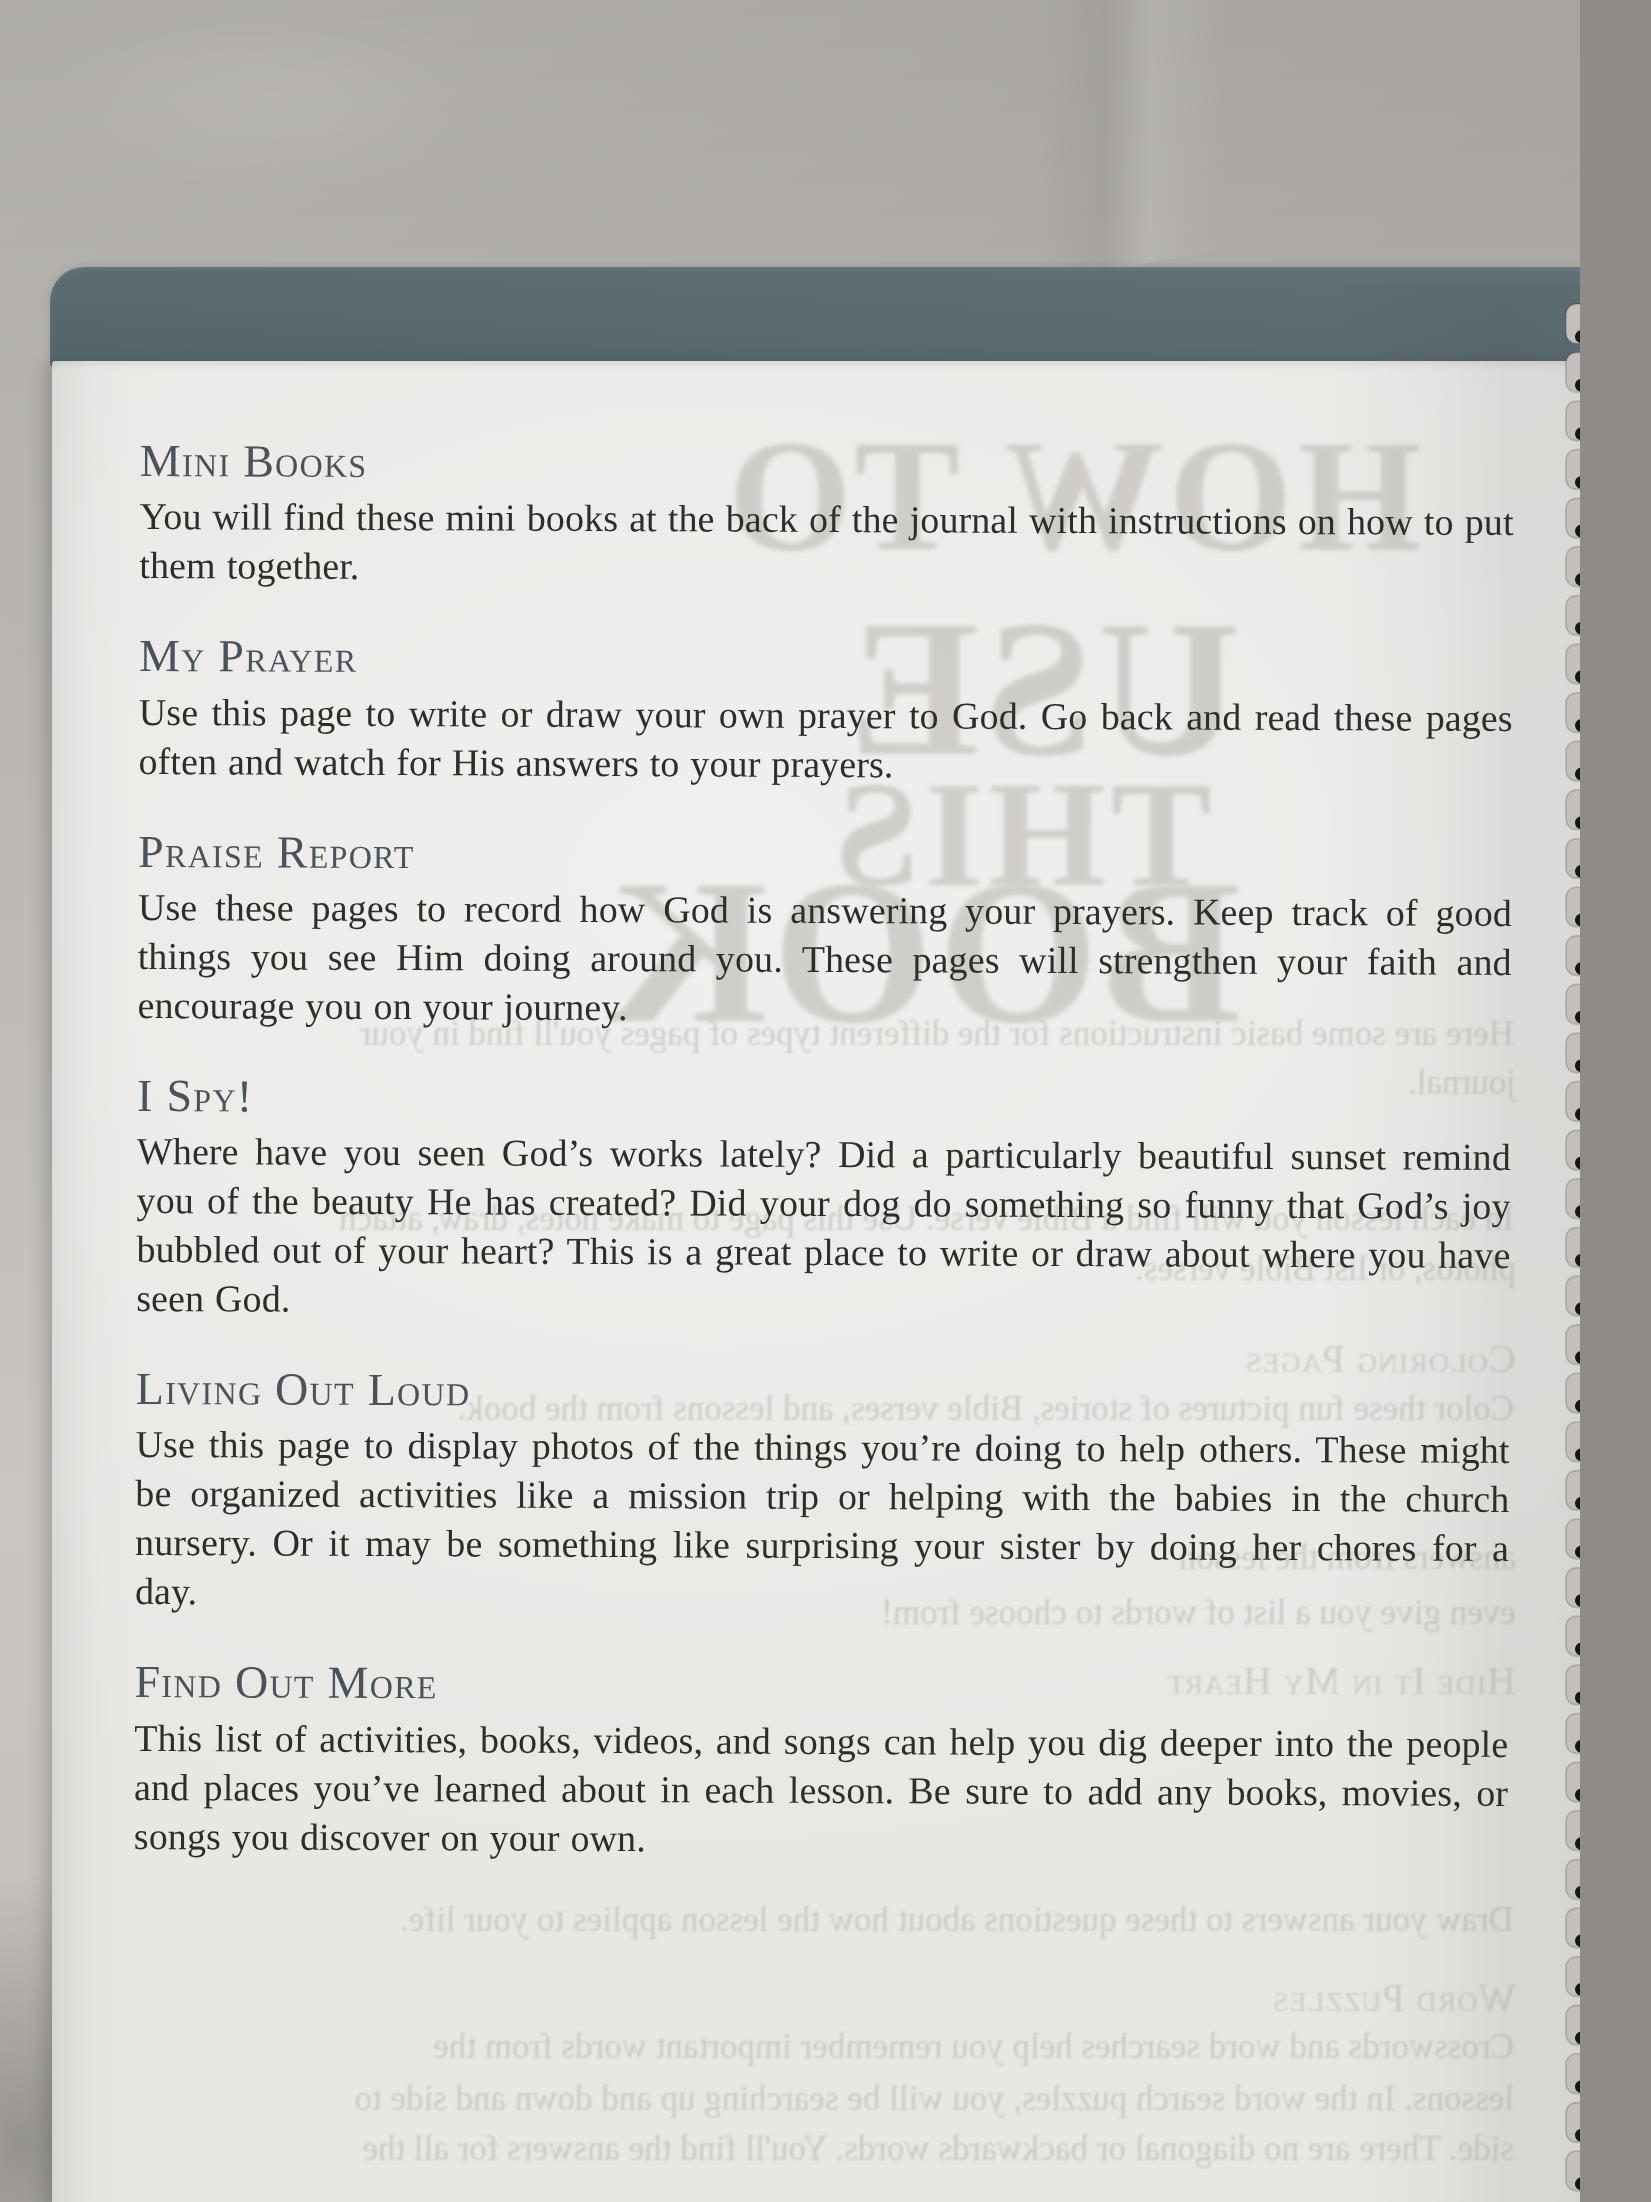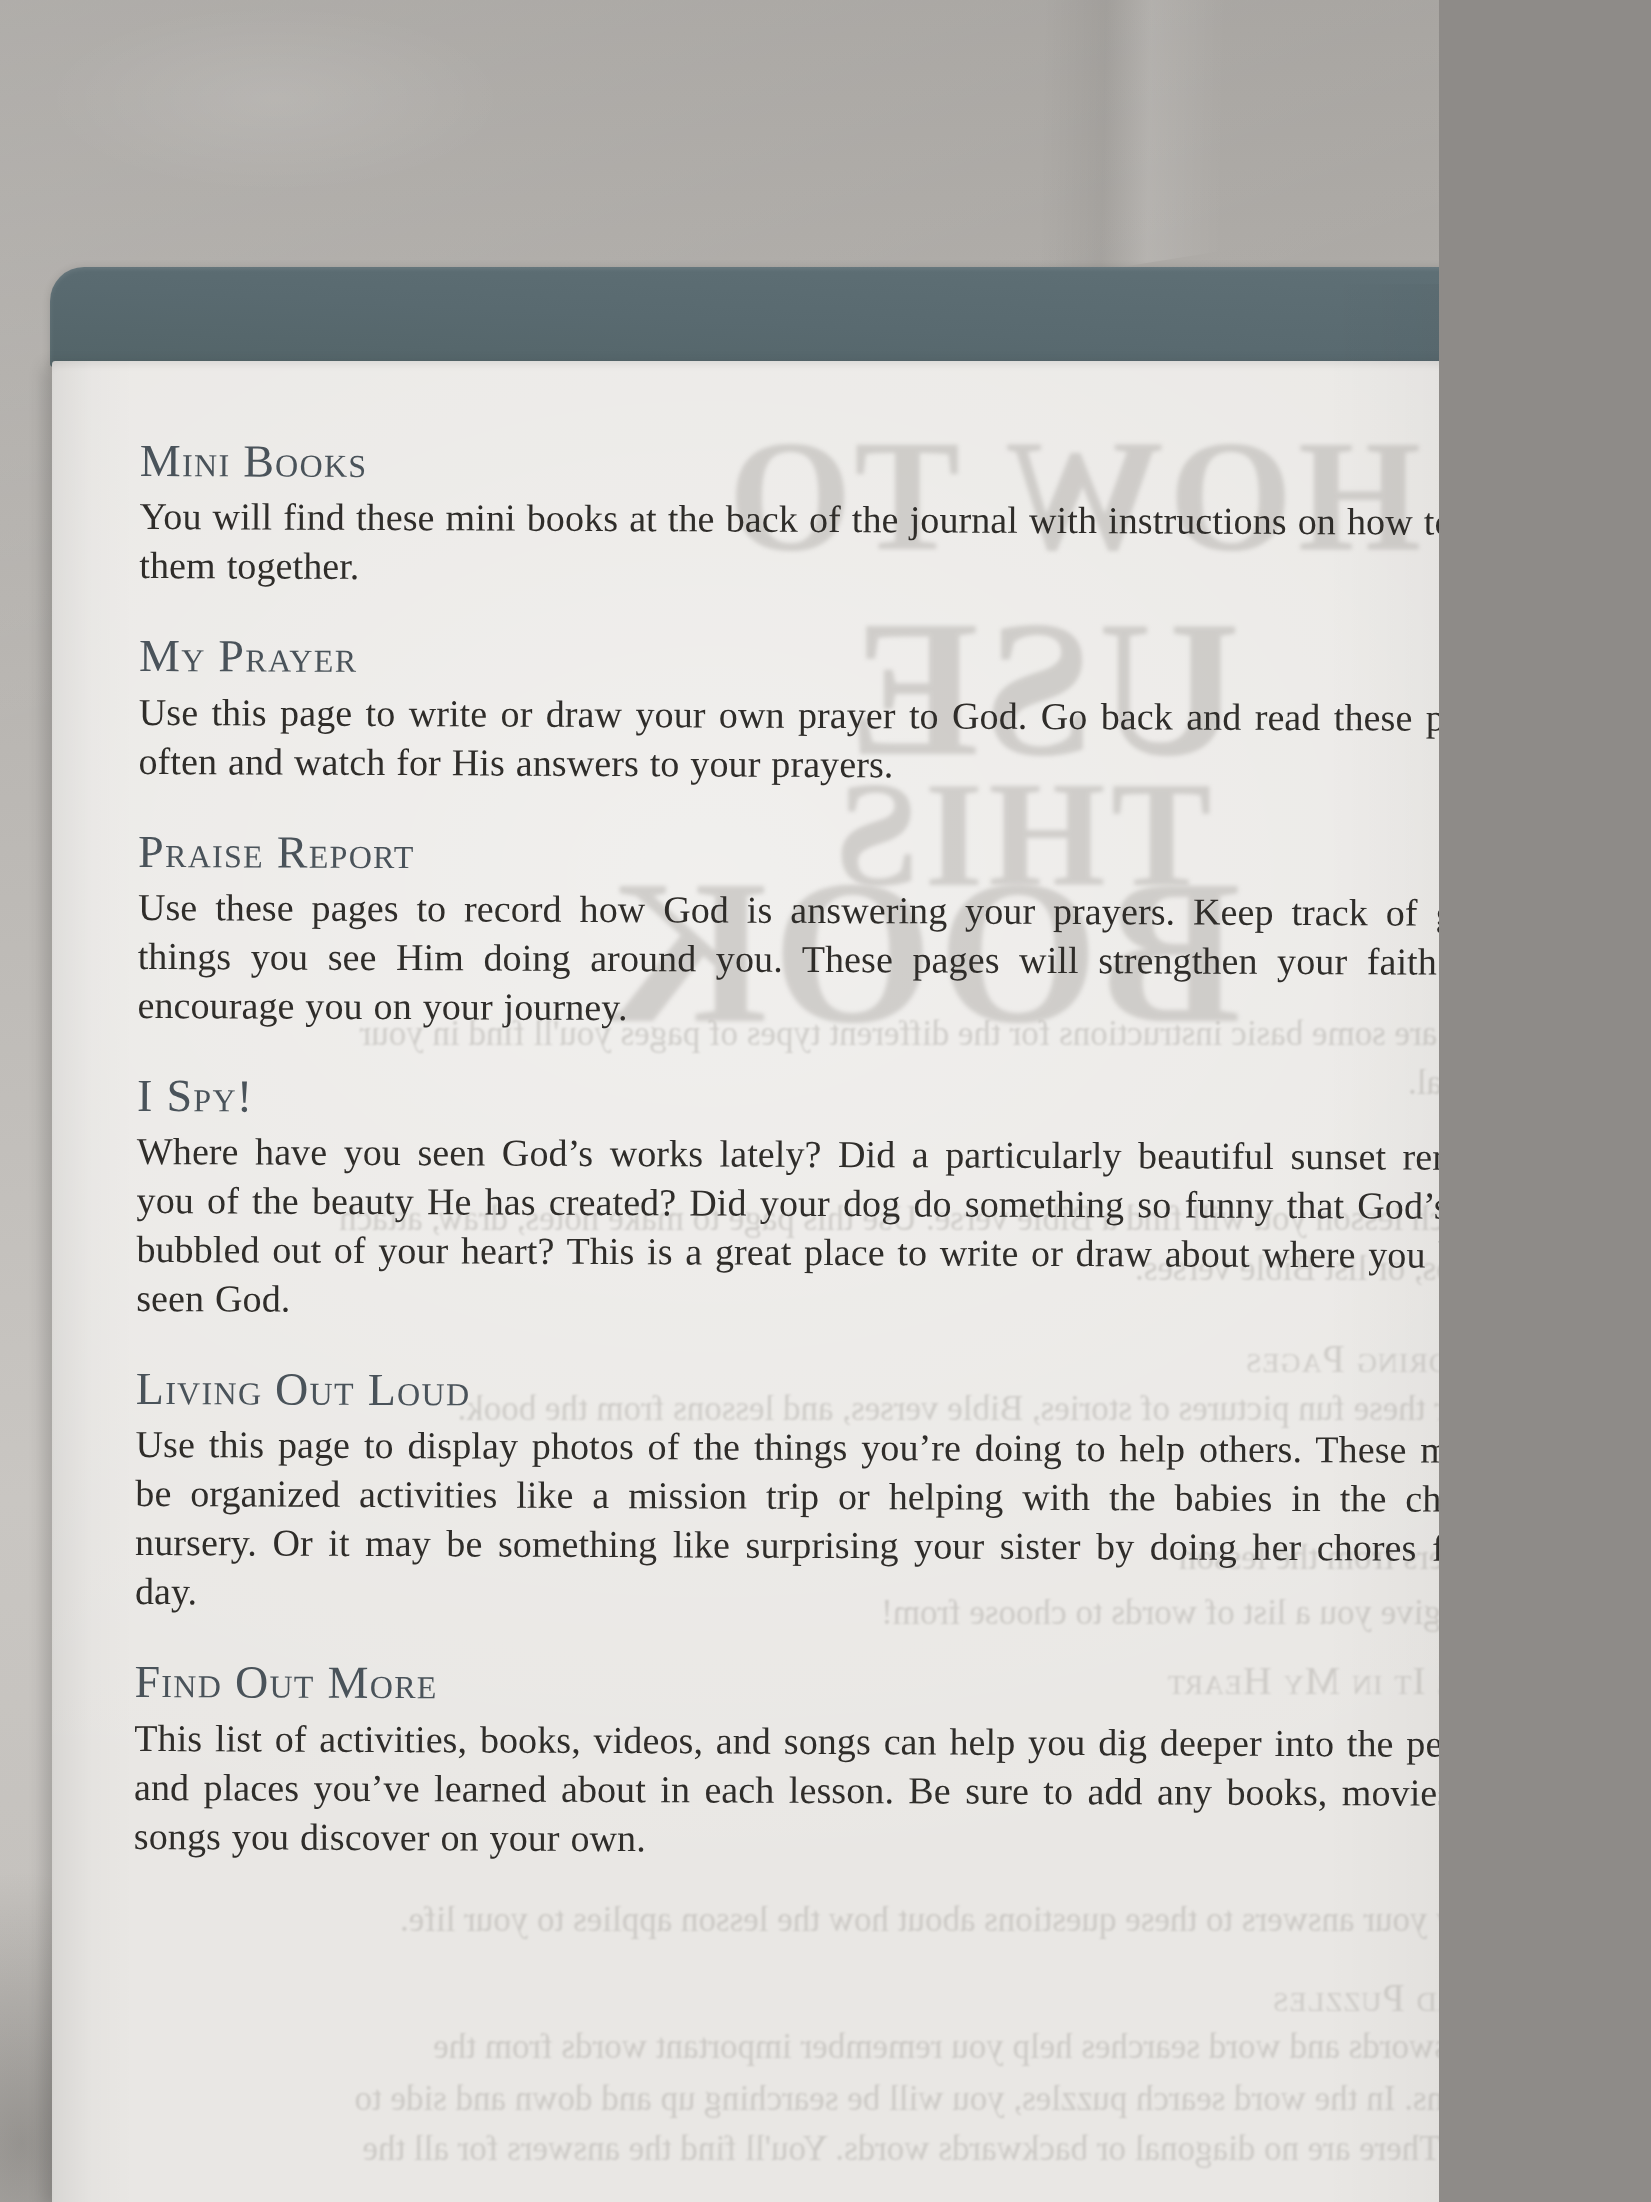--- a/index.html
+++ b/index.html
@@ -1,17 +1,17 @@
 <!DOCTYPE html>
 <html style="font-size:13.8px"><head>
 <meta charset="utf-8">
 <style>
   html,body{margin:0;padding:0;background:#8e8b88;}
   .canvas{
-    position:relative;width:1439px;height:2203px;overflow:hidden;
+    position:relative;width:1580px;height:2203px;overflow:hidden;
     background:
       linear-gradient(160deg, rgba(255,255,255,0.12) 0%, rgba(255,255,255,0) 28%),
       linear-gradient(180deg,#a5a29e 0%,#adaaa6 12%,#bab7b3 34%,#c9c6c2 68%,#c2bfbb 100%);
     font-family:"Liberation Serif","DejaVu Serif",serif;
   }
   .wrinkle{position:absolute;pointer-events:none;}
   .wr1{left:843px;top:-26px;width:533px;height:293px;transform:rotate(-9deg);
     background:linear-gradient(100deg,rgba(0,0,0,0) 38%,rgba(0,0,0,0.05) 49%,rgba(255,255,255,0.10) 57%,rgba(0,0,0,0) 70%);}
   .wr2{left:-103px;bottom:-138px;width:447px;height:706px;
     background:radial-gradient(60% 55% at 28% 72%, rgba(45,43,40,0.30) 0%, rgba(45,43,40,0) 70%);}

